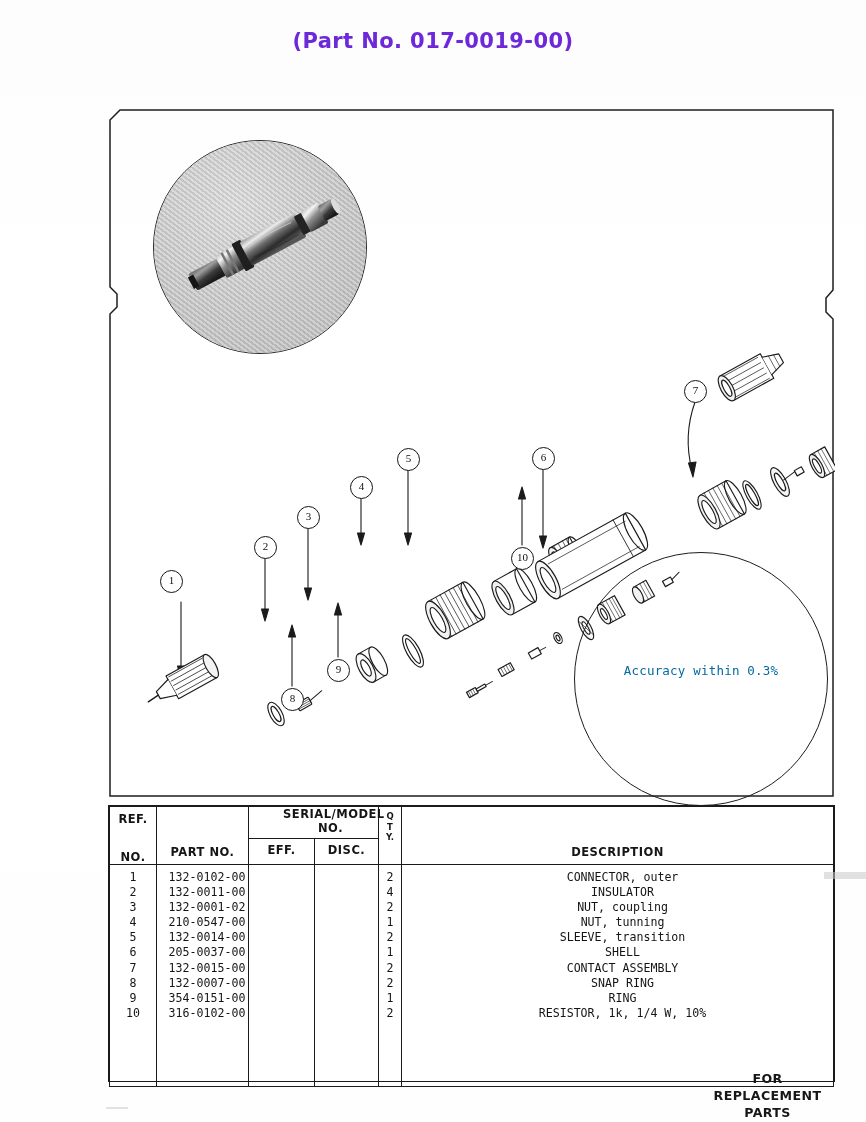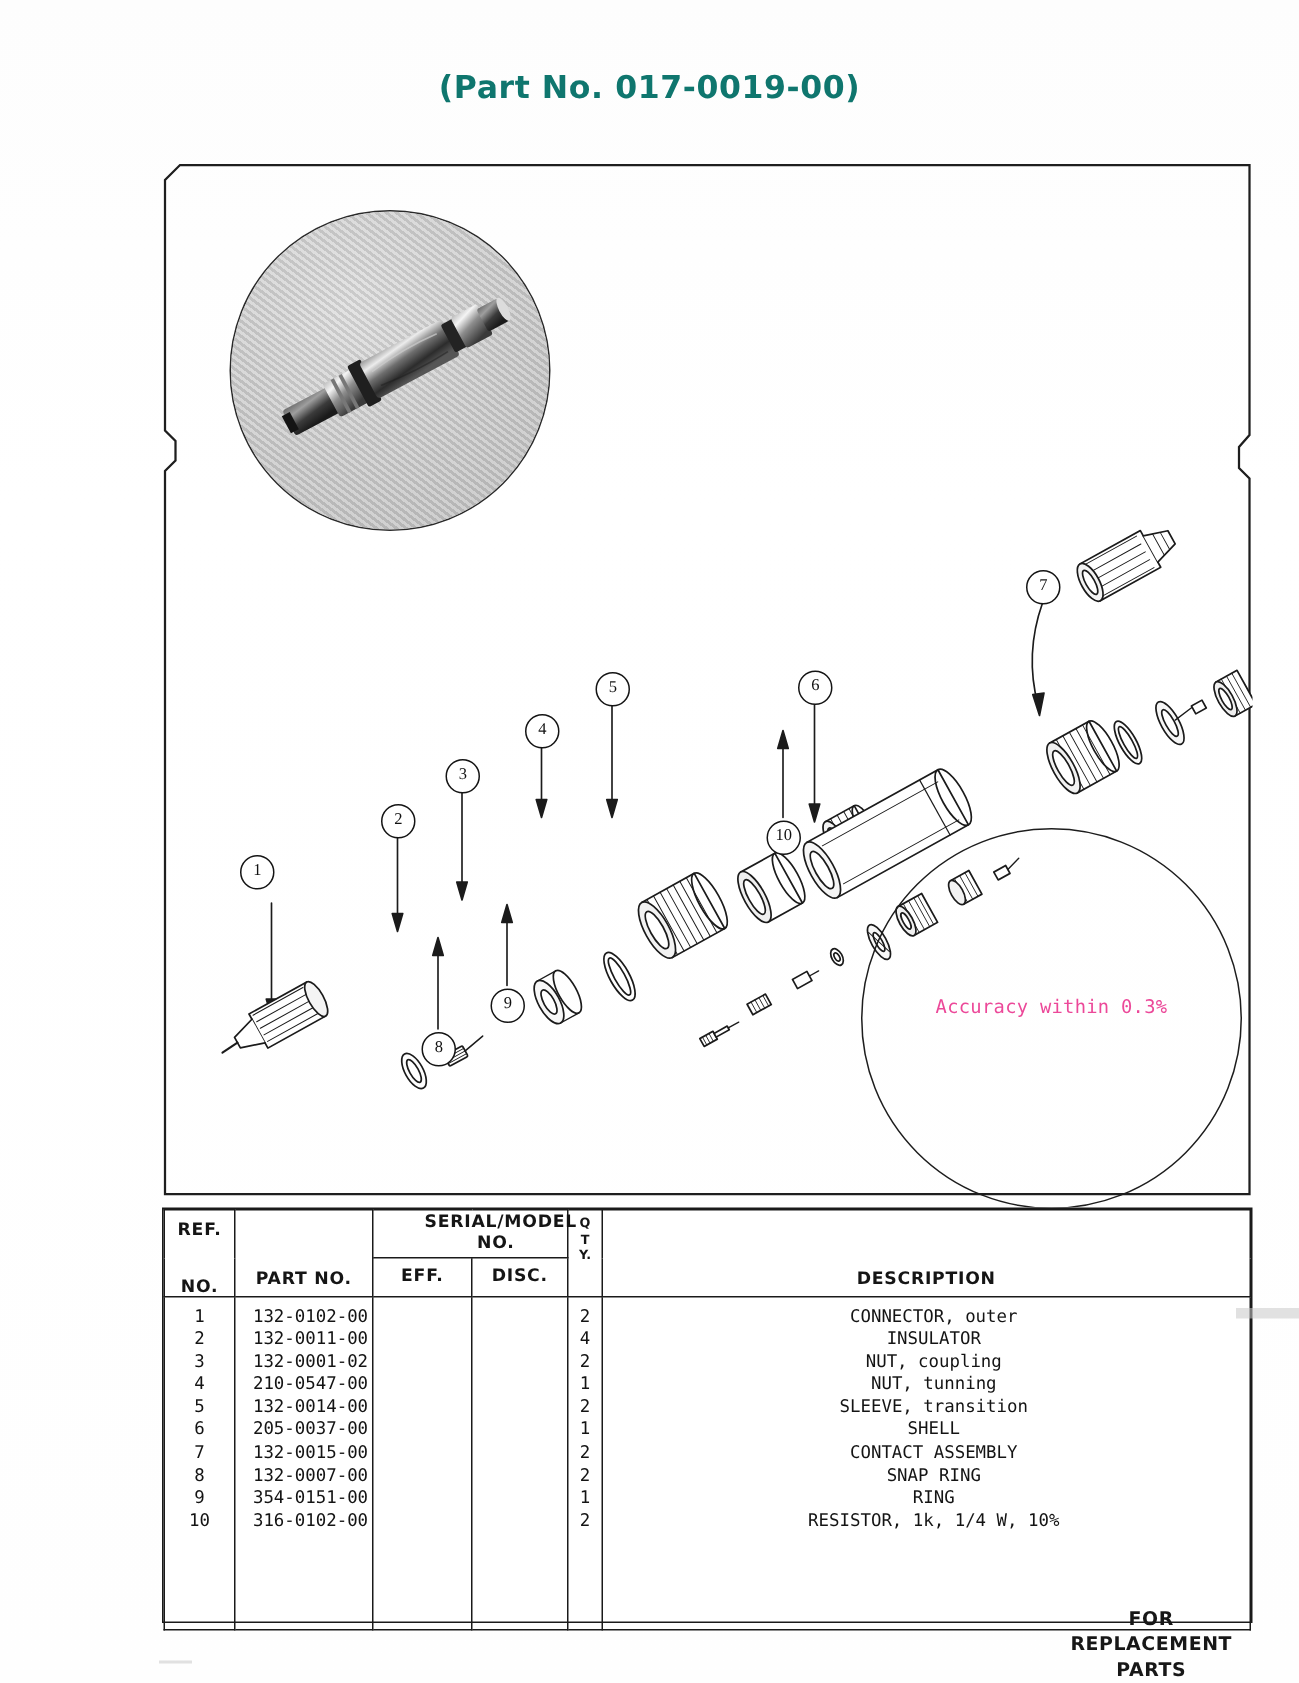--- a/index.html
+++ b/index.html
@@ -35,22 +35,22 @@
     letter-spacing: 1.2px;
     color: #4a4a4a;
     line-height: 1.05;
     text-shadow: 0.6px 0 0 rgba(90,90,90,0.5);
   }
   #subtitle {
     font-family: "DejaVu Sans", sans-serif;
     font-size: 21px;
     font-weight: bold;
     letter-spacing: 0.4px;
-    color: #0f766e;
-    margin-top: 20px;
+    color: #6d28d9;
+    margin-top: 3px;
   }
 
   
   #illustration-panel {
     position: absolute;
     left: 108px; top: 108px;
     width: 727px; height: 690px;
   }
   #panel-outline {
     position: absolute;
@@ -97,21 +97,21 @@
     background: transparent;
   }
   .accuracy-text {
     position: absolute;
     left: 0; right: 0;
     top: 110px;
     text-align: center;
     font-family: "DejaVu Sans Mono", monospace;
     font-size: 12.5px;
     letter-spacing: 0.2px;
-    color: #ec4899;
+    color: #0369a1;
   }
 
   
   #parts-table-wrap {
     position: absolute;
     left: 108px; top: 805px;
     width: 727px; height: 277px;
     border: 1.6px solid #1a1a1a;
     box-sizing: border-box;
     background: #ffffff;

